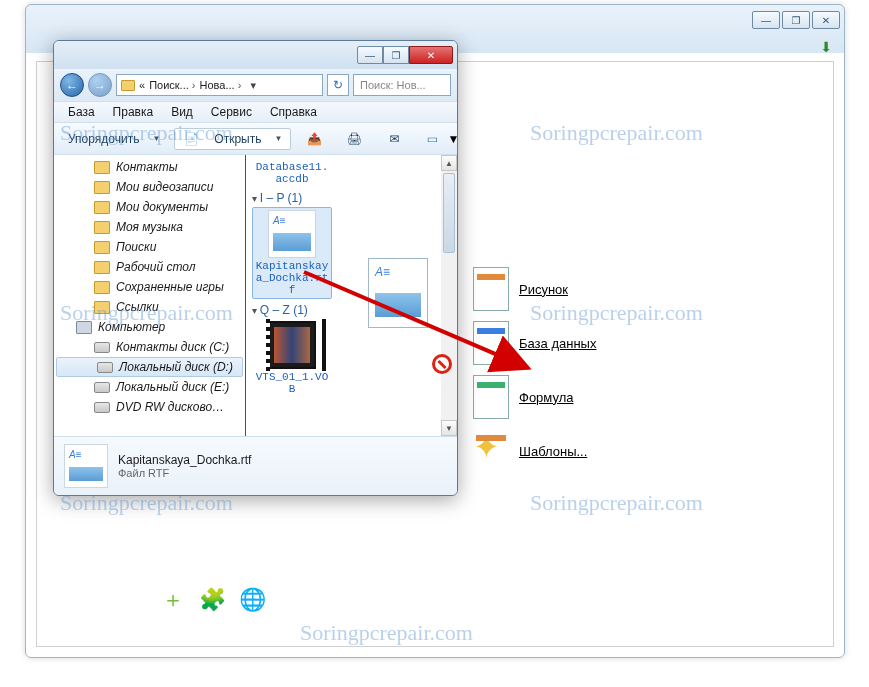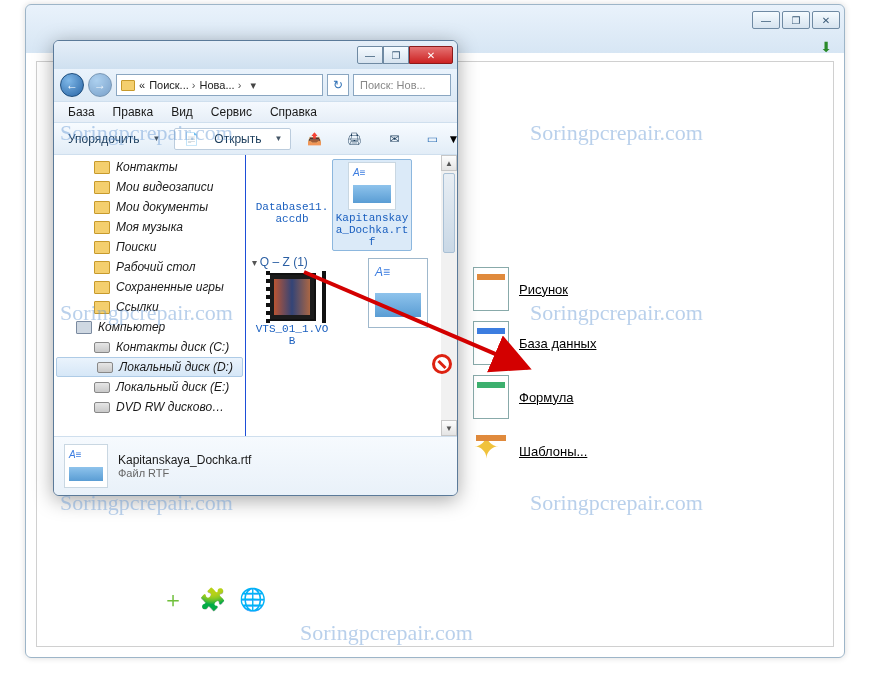--- a/index.html
+++ b/index.html
@@ -466,21 +466,21 @@
           <span>Локальный диск (E:)</span>
         </div>
         <div class="tree-row l2">
           <span class="ic drive"></span>
           <span>DVD RW дисково…</span>
         </div>
       </div>
     <div class="files">
       <div class="file-groups"><div class="file" style="margin-left: 0px;">
             <div class="file-lbl">Database11.accdb</div>
-          </div><div class="file sel">
+          </div><div class="grp"><span class="tw"></span>I – P (1)</div><div class="file sel">
             <div class="thumb doc"></div>
             <div class="file-lbl">Kapitanskaya_Dochka.rtf</div>
           </div><div class="grp"><span class="tw"></span>Q – Z (1)</div><div class="file">
             <div class="thumb video"></div>
             <div class="file-lbl">VTS_01_1.VOB</div>
           </div></div>
       <div class="scrollbar">
         <div class="sbtn">▲</div>
         <div class="thumb"></div>
         <div class="sbtn bot">▼</div>

